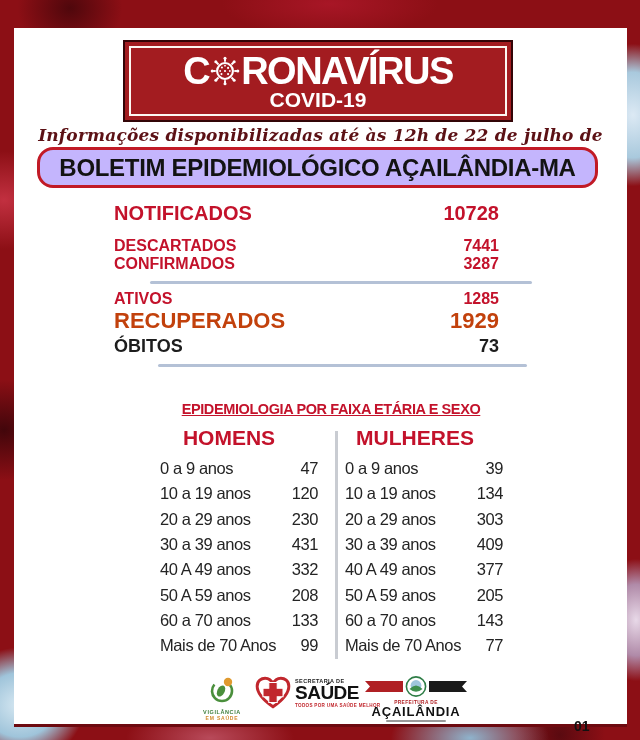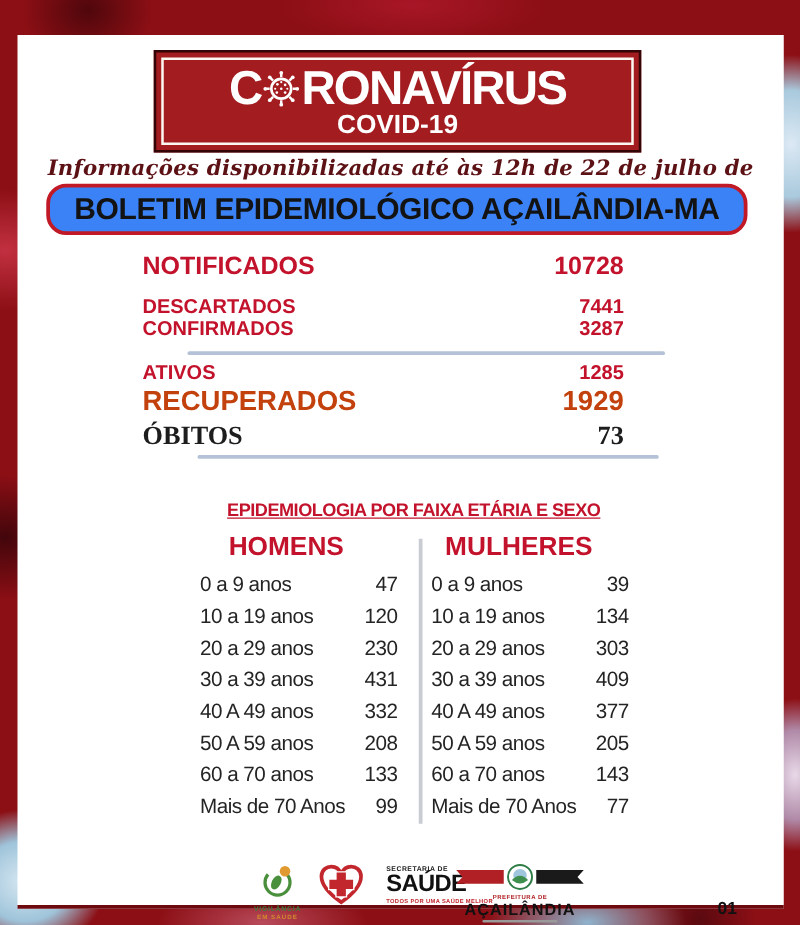--- a/index.html
+++ b/index.html
@@ -44,37 +44,37 @@
   }
   
   .info-line{
     position:absolute;left:0;top:97px;width:100%;text-align:center;
     font-family:"DejaVu Serif",serif;font-style:italic;font-weight:600;
     font-size:17px;color:#5c1115;letter-spacing:0.2px;
   }
   
   .boletim-box{
     position:absolute;left:23px;top:119px;width:561px;height:41px;
-    border:3px solid #c11a26;border-radius:16px;background:#3b82f6;
+    border:3px solid #c11a26;border-radius:16px;background:#c4b5fd;
     box-sizing:border-box;display:flex;align-items:center;justify-content:center;
     font-size:24px;font-weight:bold;color:#131313;letter-spacing:-0.3px;
   }
   
   .stat-row{
     position:absolute;left:100px;right:128px;display:flex;
     justify-content:space-between;align-items:baseline;
     font-weight:bold;line-height:1.1;
   }
   .c-red{color:#c3122b;} .c-green{color:#c2410c;} .c-black{color:#1d1d1d;}
   .row-notificados{top:174px;font-size:20px;}
   .row-descartados{top:209px;font-size:16px;}
   .row-confirmados{top:227px;font-size:16px;}
   .row-ativos{top:262px;font-size:16px;}
   .row-recuperados{top:281px;font-size:22px;}
-  .row-obitos{top:309px;font-size:21px;font-family:Liberation Serif, serif;}
+  .row-obitos{top:309px;font-size:18px;}
   .divider{position:absolute;height:3px;background:#b4c1d6;border-radius:2px;}
   .divider-1{left:136px;top:253px;width:382px;}
   .divider-2{left:144px;top:336px;width:369px;}
   
   .epi-title{
     position:absolute;left:317px;top:373px;transform:translateX(-50%);
     white-space:nowrap;font-size:14.5px;font-weight:bold;color:#c3122b;
     letter-spacing:-0.4px;
     text-decoration:underline;
   }
@@ -87,21 +87,21 @@
   .col-divider{position:absolute;left:321px;top:403px;width:3px;height:228px;background:#c9ccd2;}
   .age-col{position:absolute;top:428px;width:158px;display:flex;flex-direction:column;}
   .age-col.left{left:146px;}
   .age-col.right{left:331px;}
   .age-row{
     height:25.3px;display:flex;justify-content:space-between;align-items:center;
     font-weight:normal;font-size:16.5px;letter-spacing:-0.4px;color:#242424;
   }
   
   .footer{position:absolute;left:0;top:646px;width:613px;height:54px;}
-  .logo{position:absolute;top:17px;gap:14px;}
+  .logo{position:absolute;top:2px;}
   .logo-vigilancia{left:180px;width:56px;text-align:center;}
   .logo-vigilancia .t1{font-size:5.5px;font-weight:bold;color:#3c7d3a;letter-spacing:0.6px;margin-top:1px;}
   .logo-vigilancia .t2{font-size:5px;font-weight:bold;color:#d18a2c;letter-spacing:0.8px;}
   .logo-saude{left:240px;display:flex;align-items:center;}
   .logo-saude .txt{margin-left:3px;display:flex;flex-direction:column;}
   .logo-saude .t1{font-size:5.5px;font-weight:bold;color:#222;letter-spacing:0.4px;}
   .logo-saude .t2{font-size:19px;font-weight:bold;color:#111;line-height:0.9;letter-spacing:-0.5px;}
   .logo-saude .t3{font-size:4.6px;font-weight:bold;color:#c1272d;letter-spacing:0.3px;margin-top:1px;}
   .logo-prefeitura{left:348px;width:108px;text-align:center;}
   .logo-prefeitura .t1{font-size:4.8px;font-weight:bold;color:#b02024;letter-spacing:0.4px;margin-top:-2px;}

